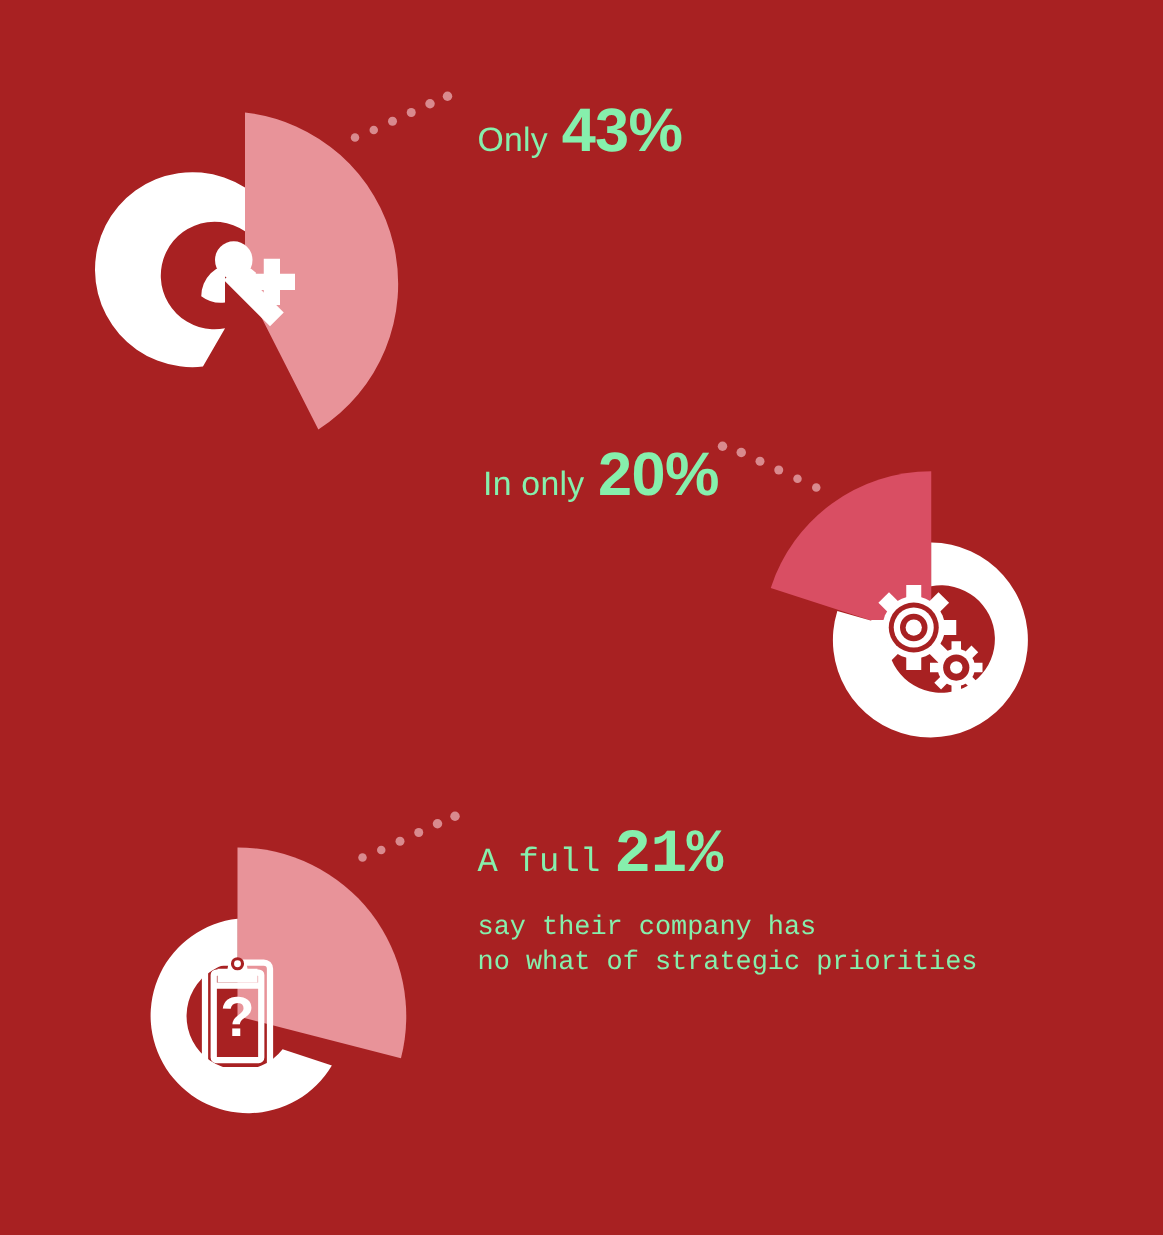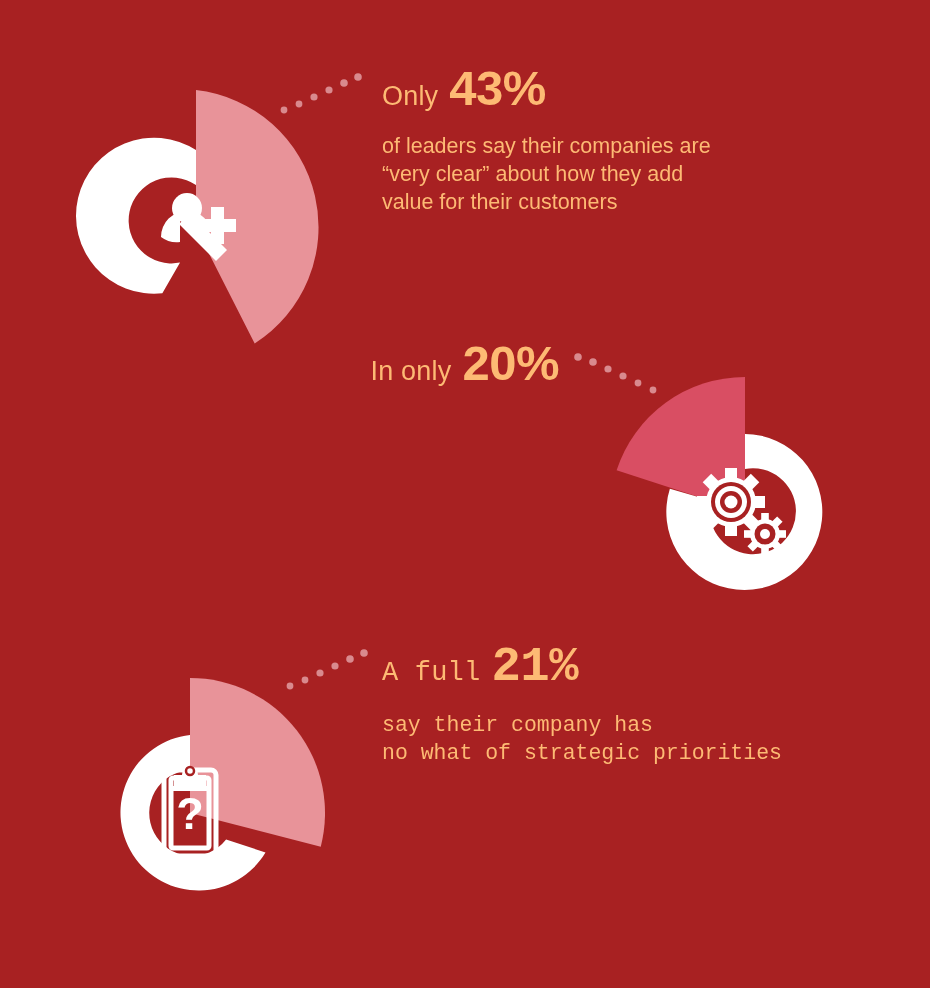--- a/index.html
+++ b/index.html
@@ -20,21 +20,22 @@
     height: 988px;
   }
   .donut-wrap {
     position: absolute;
   }
   .donut-wrap svg {
     display: block;
   }
   .text-col {
     position: absolute;
-    color: #fdba74;
+    color: #86efac;
+    margin-top: 17px;
   }
   .headline {
     white-space: nowrap;
     line-height: 1;
   }
   .lead-in {
     font-size: 27px;
     font-weight: 400;
     letter-spacing: 0.2px;
   }
@@ -52,21 +53,21 @@
     white-space: pre-line;
   }
   .align-left { text-align: left; }
   .align-right { text-align: right; }
 
   
   #block1-donut { left: 58px; top: 68px; }
   #block1-text  { left: 382px; top: 64px; }
   
   #block2-donut { left: 607px; top: 358px; }
-  #block2-text  { right: 371px; top: 339px; width: 330px; }
+  #block2-text  { right: 355px; top: 339px; width: 330px; }
   
   #block3-donut { left: 52px; top: 658px; }
   #block3-text  { left: 382px; top: 643px; font-family: Liberation Mono, monospace; }
 
   .leader {
     position: absolute;
     pointer-events: none;
   }
   #leader1 { left: 276px; top: 66px; }
   #leader2 { left: 572px; top: 348px; }
@@ -129,23 +130,20 @@
         <path d="M 15 -21 h 13 v 12 h 12 v 13 h -12 v 12 h -13 v -12 h -12 v -13 h 12 Z" fill="#FFFFFF"></path>
         <path d="M 5 10 L 18 -3 L 31 10 L 20 22 Z" fill="#A82122" opacity="0"></path>
       </g>
     </svg>
   </div>
 
   <div class="text-col align-left" id="block1-text">
     <div class="headline">
       <span class="lead-in">Only</span><span class="pct">43%</span>
     </div>
-    <div class="body-text">of leaders say their companies are
-“very clear” about how they add
-value for their customers</div>
   </div>
 
   <div class="donut-wrap" id="block2-donut">
     <svg width="290" height="290" viewBox="0 0 290 290">
 
       <path d="M 138 154 L 138 19 A 135 135 0 0 0 9.6 112.30 Z" fill="#D94E63"></path>
 
       <path d="M 138 154
                m 0 -78
                A 78 78 0 1 1 62.86 130.76

